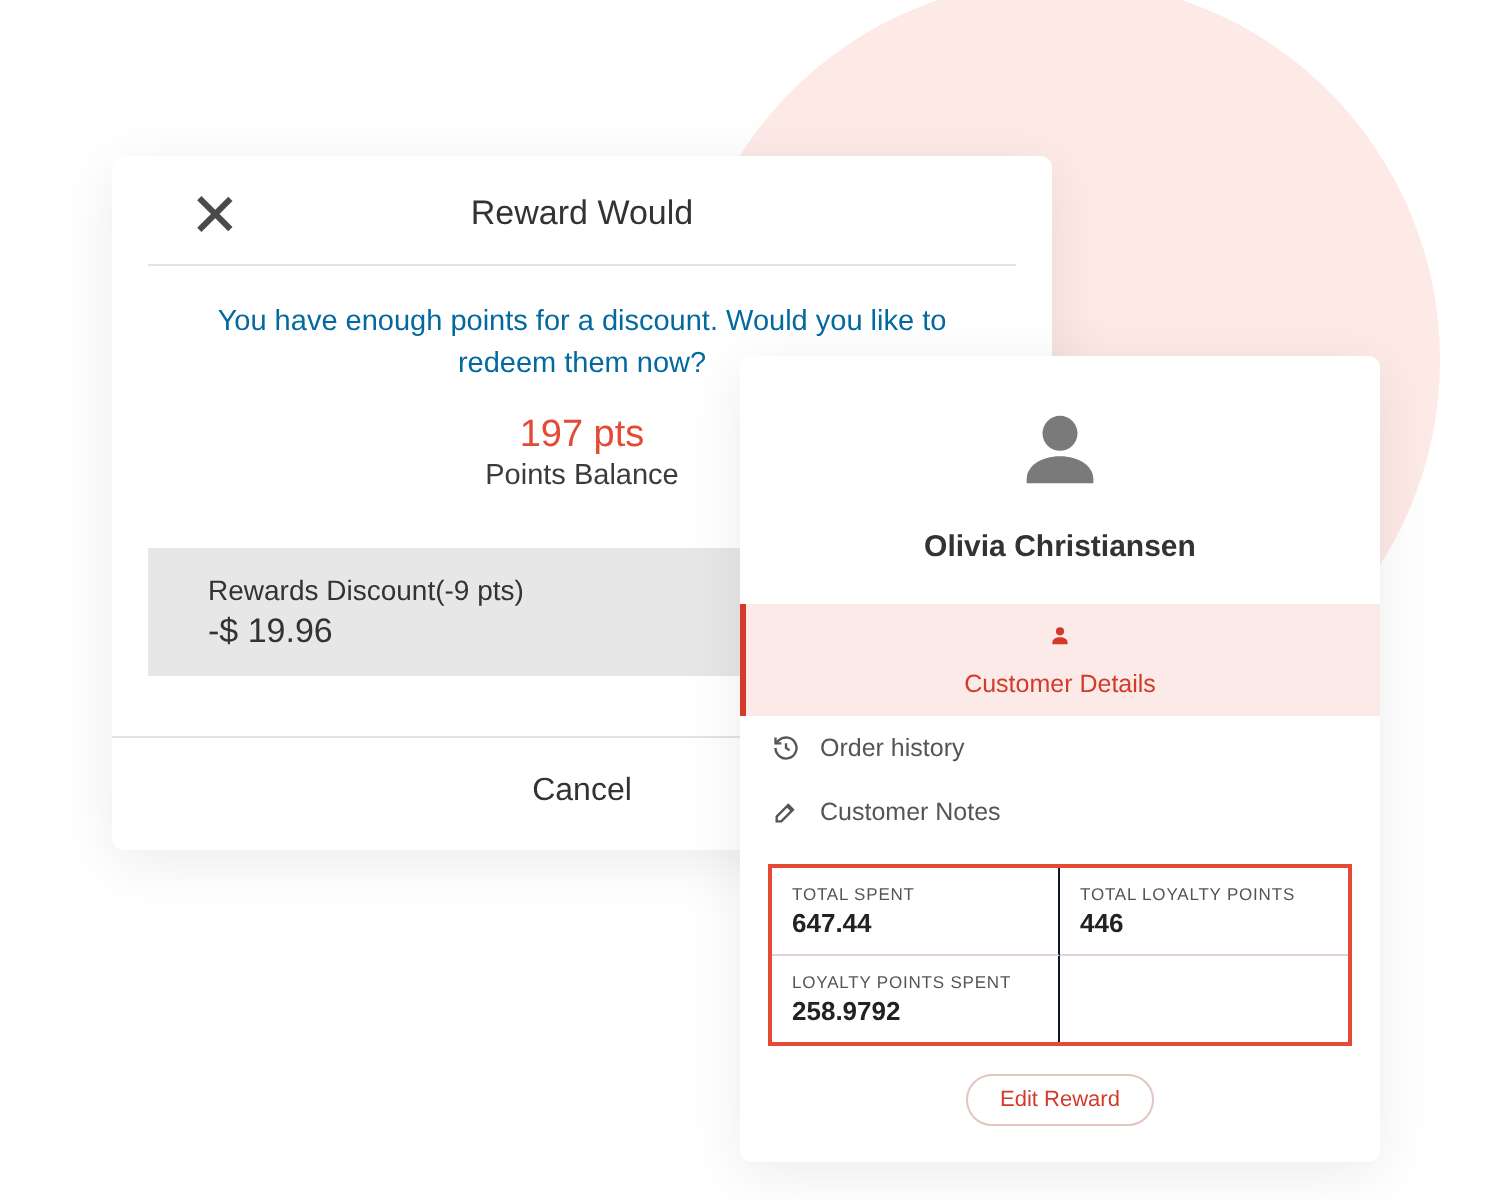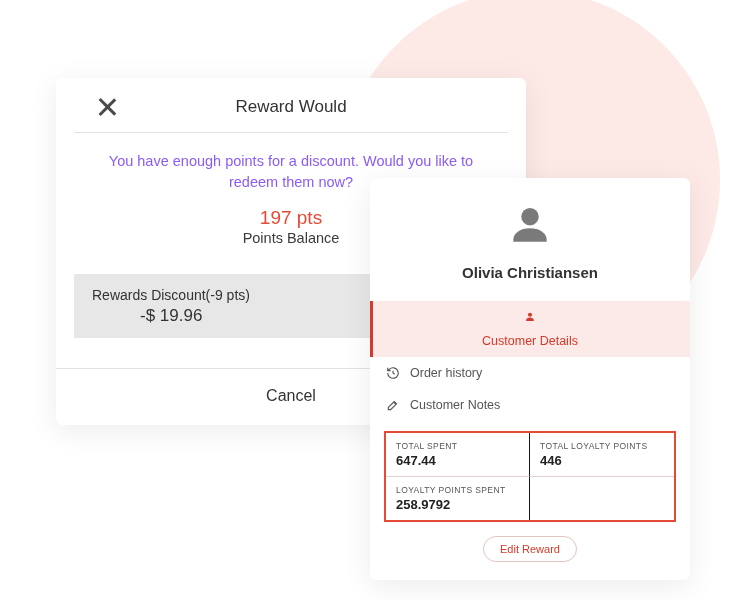--- a/index.html
+++ b/index.html
@@ -53,39 +53,39 @@
   .rw-close::after  { transform: rotate(-45deg); }
   .rw-title {
     flex: 1;
     text-align: center;
     font-size: 17px;
     color: #333;
     font-weight: 400;
     margin-left: -22px;
   }
   .rw-body { text-align: center; padding: 18px 40px 10px 40px; }
-  .rw-msg { font-size: 14.5px; color: #8b5cf6; line-height: 1.45; }
+  .rw-msg { font-size: 14.5px; color: #0369a1; line-height: 1.45; }
   .rw-pts { margin-top: 14px; }
   .rw-pts-val { color: #e44a36; font-size: 19px; }
   .rw-pts-lbl { color: #3b3b3b; font-size: 14.5px; margin-top: 1px; }
   .rw-discount {
     margin: 18px 18px 0 18px;
     background: #e7e7e7;
     display: flex;
     align-items: center;
-    padding: 4px;
+    padding: 16px;
     height: 64px;
   }
   .rw-disc-left {
     padding: 8px 14px;
     text-align: left;
     flex: 1;
   }
   .rw-disc-label { font-size: 14px; color: #333; }
-  .rw-disc-amt { font-size: 17px; color: #333; margin-top: 3px; margin-left: 48px; }
+  .rw-disc-amt { font-size: 17px; color: #333; margin-top: 3px; }
   .rw-disc-btn {
     background: #e44a36;
     height: 100%;
     width: 96px;
   }
   .rw-footer {
     border-top: 1px solid #e2e2e2;
     margin-top: 30px;
     text-align: center;
     padding: 18px 0 20px 0;

